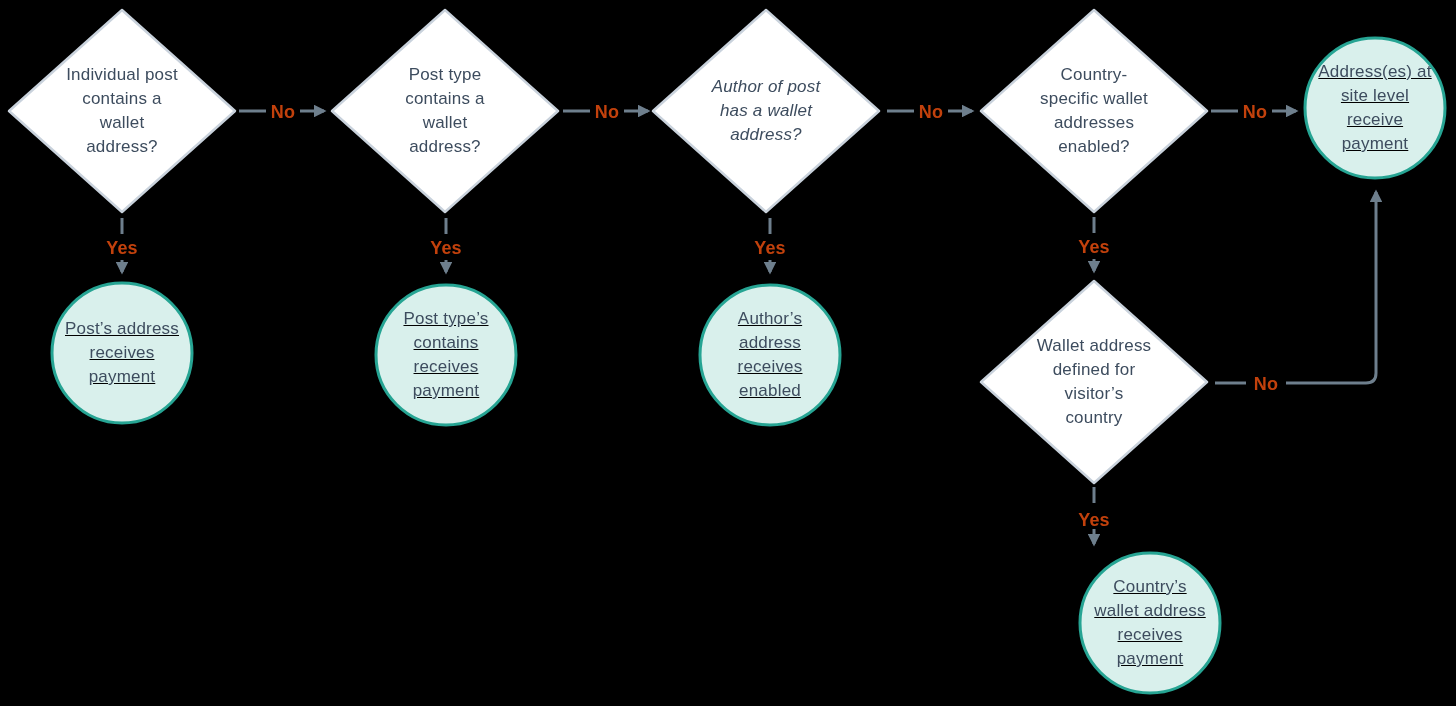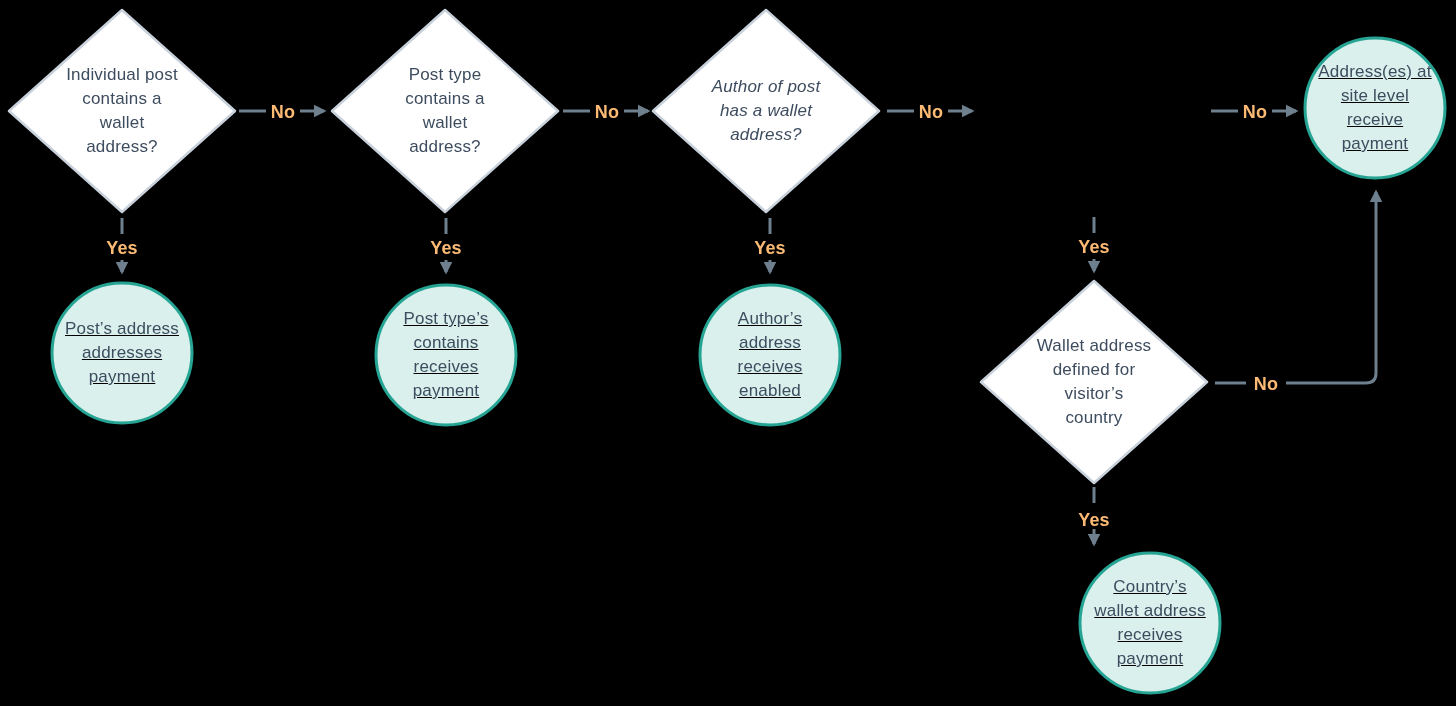--- a/index.html
+++ b/index.html
@@ -35,21 +35,21 @@
     color: #3d4c5e;
     font-size: 17px;
     line-height: 24px;
     letter-spacing: 0.2px;
   }
   .diamond { width: 230px; height: 206px; }
   .circle  { width: 144px; height: 144px; text-decoration: underline; }
   .edge-label {
     position: absolute;
     transform: translate(-50%, -50%);
-    color: #fdba74;
+    color: #c2410c;
     font-size: 18px;
     font-weight: bold;
     line-height: 18px;
     letter-spacing: 0.2px;
     z-index: 3;
   }
 </style>
 </head>
 <body>
 
@@ -137,37 +137,46 @@
 
   <div class="node diamond" style="left:651px; top:8px;font-style:italic;">
     <svg class="shape" viewBox="0 0 230 206">
       <polygon points="115,2 228,103 115,204 2,103" fill="#ffffff" stroke="#c9d2dc" stroke-width="2.5" stroke-linejoin="round"></polygon>
     </svg>
     <div class="node-label">Author of post
 has a wallet
 address?</div>
   </div>
 
+  <div class="node diamond" style="left:979px; top:8px;">
+    <svg class="shape" viewBox="0 0 230 206">
+      <polygon points="115,2 228,103 115,204 2,103" fill="#ffffff" stroke="#c9d2dc" stroke-width="2.5" stroke-linejoin="round"></polygon>
+    </svg>
+    <div class="node-label">Country-
+specific wallet
+addresses
+enabled?</div>
+  </div>
 
   <div class="node diamond" style="left:979px; top:279px;">
     <svg class="shape" viewBox="0 0 230 206">
       <polygon points="115,2 228,103 115,204 2,103" fill="#ffffff" stroke="#c9d2dc" stroke-width="2.5" stroke-linejoin="round"></polygon>
     </svg>
     <div class="node-label">Wallet address
 defined for
 visitor’s
 country</div>
   </div>
 
   <div class="node circle" style="left:50px; top:281px;">
     <svg class="shape" viewBox="0 0 144 144">
       <circle cx="72" cy="72" r="70" fill="#d9f0ec" stroke="#26a493" stroke-width="3"></circle>
     </svg>
     <div class="node-label">Post’s address
-addresses
+receives
 payment</div>
   </div>
 
   <div class="node circle" style="left:374px; top:283px;">
     <svg class="shape" viewBox="0 0 144 144">
       <circle cx="72" cy="72" r="70" fill="#d9f0ec" stroke="#26a493" stroke-width="3"></circle>
     </svg>
     <div class="node-label">Post type’s
 contains
 receives

